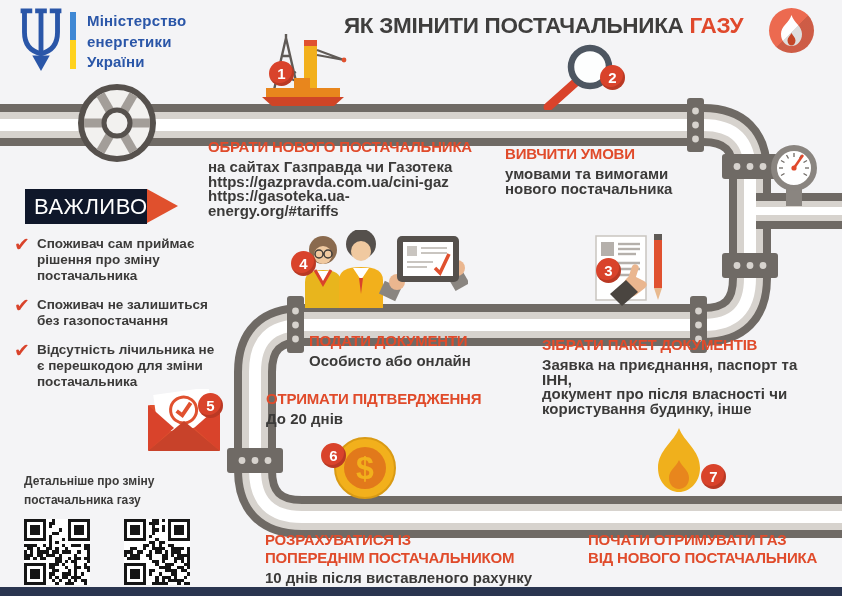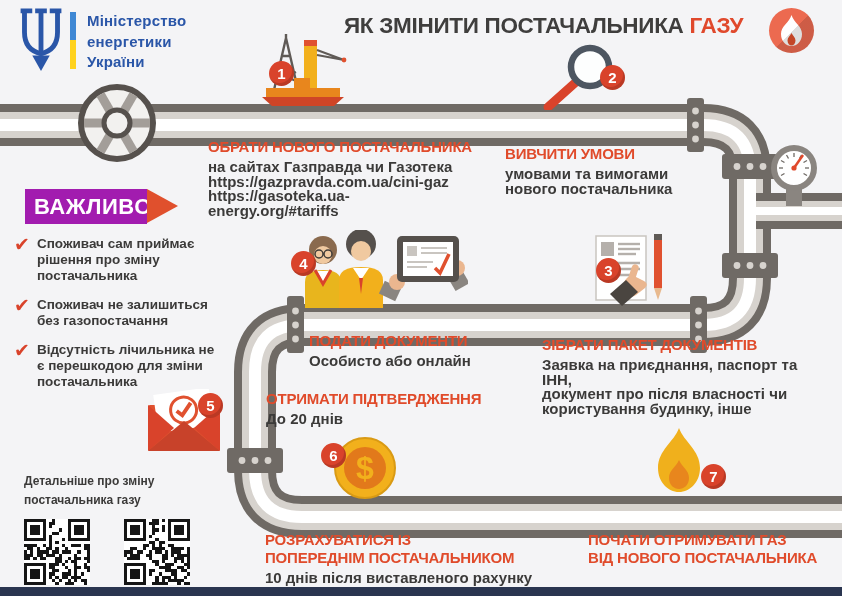--- a/index.html
+++ b/index.html
@@ -11,21 +11,21 @@
   }
   .abs{position:absolute;}
   
   .ministry-text{left:87px;top:11px;color:#2a56a8;font-weight:bold;font-size:15px;line-height:20.5px;letter-spacing:0.2px;}
   .logo-bar{left:70px;top:12px;width:6px;height:57px;background:linear-gradient(to bottom,#3f88d4 50%,#ffd21e 50%);}
   .page-title{left:344px;top:13px;font-weight:bold;font-size:22.5px;letter-spacing:-0.3px;color:#3f3e3d;white-space:nowrap;}
   .page-title .accent{color:#e0492c;}
   .flame-circle{left:769px;top:8px;width:45px;height:45px;border-radius:50%;background:#ec6a50;overflow:hidden;}
   .flame-circle::after{content:"";position:absolute;inset:0;background:linear-gradient(135deg,transparent 52%,rgba(0,0,0,0.13) 52%);}
   
-  .banner{left:25px;top:189px;width:122px;height:35px;background:#a21caf;color:#fff;font-weight:bold;
+  .banner{left:25px;top:189px;width:122px;height:35px;background:#0f172a;color:#fff;font-weight:normal;
     font-size:22px;letter-spacing:0.5px;display:flex;align-items:center;padding-left:9px;}
   .banner::after{content:"";position:absolute;left:100%;top:0;width:0;height:0;
     border-top:17.5px solid transparent;border-bottom:17.5px solid transparent;border-left:31px solid #e0502d;}
   .checklist{left:14px;top:236px;width:210px;}
   .check-item{display:flex;gap:7px;margin-bottom:13px;}
   .check-mark{color:#d9432b;font-size:19px;line-height:18px;font-weight:bold;flex:0 0 auto;}
   .check-text{color:#3b3a39;font-weight:bold;font-size:13.5px;line-height:16px;width:192px;}
   
   .step-block{line-height:17px;}
   .step-title{color:#e04b2b;font-weight:bold;font-size:15px;line-height:18px;letter-spacing:-0.2px;}

